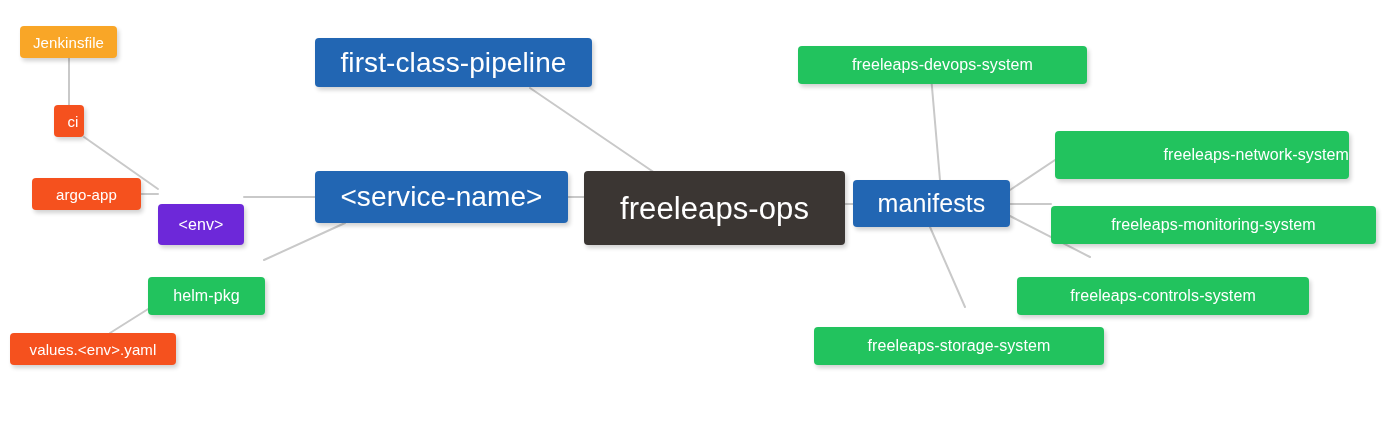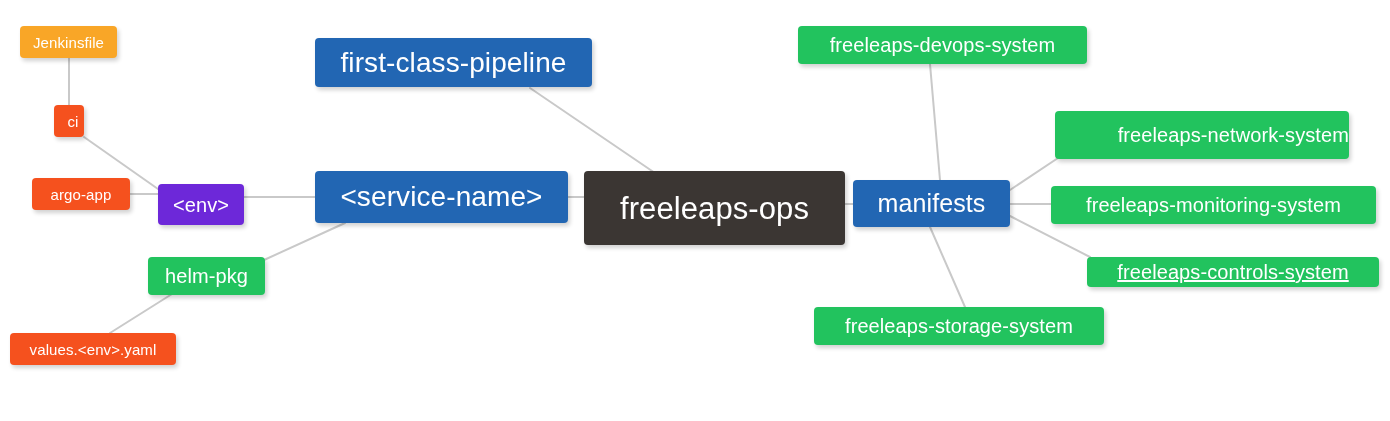--- a/index.html
+++ b/index.html
@@ -39,21 +39,21 @@
   }
   .node > span {
     display: block;
     text-align: center;
   }
 
   
   .lvl-root   { font-size: 31px; }
   .lvl-1-big  { font-size: 28px; }
   .lvl-1      { font-size: 25px; }
-  .lvl-2      { font-size: 20px; }
+  .lvl-2      { font-size: 16px; margin-top: 20px; }
   .lvl-3      { font-size: 15px; }
   .lvl-4      { font-size: 15px; }
 </style>
 </head>
 <body>
 
 <div id="canvas">
 
   <svg id="edges" viewBox="0 0 1390 421" width="1390" height="421" xmlns="http://www.w3.org/2000/svg">
       <line x1="584" y1="197" x2="568" y2="197" stroke="#c9c9c9" stroke-width="2" stroke-linecap="round"></line>
@@ -90,36 +90,36 @@
       </div>
       <div class="node lvl-2" style="left: 148px; top: 257px; width: 117px; height: 38px; background: rgb(34, 195, 94);">
         <span>helm-pkg</span>
       </div>
       <div class="node lvl-4" style="left: 54px; top: 105px; width: 30px; height: 32px; background: rgb(245, 81, 30); padding-left: 8px;">
         <span>ci</span>
       </div>
       <div class="node lvl-4" style="left: 20px; top: 26px; width: 97px; height: 32px; background: rgb(249, 166, 39);">
         <span>Jenkinsfile</span>
       </div>
-      <div class="node lvl-3" style="left: 32px; top: 178px; width: 98px; height: 32px; background: rgb(245, 81, 30); align-items: center;">
+      <div class="node lvl-3" style="left: 32px; top: 178px; width: 109px; height: 32px; background: rgb(245, 81, 30); align-items: center;">
         <span>argo-app</span>
       </div>
       <div class="node lvl-3" style="left: 10px; top: 333px; width: 166px; height: 32px; background: rgb(245, 81, 30);">
         <span>values.&lt;env&gt;.yaml</span>
       </div>
       <div class="node lvl-2" style="left: 798px; top: 26px; width: 289px; height: 38px; background: rgb(34, 195, 94);">
         <span>freeleaps-devops-system</span>
       </div>
       <div class="node lvl-2" style="left: 1055px; top: 111px; width: 294px; height: 48px; background: rgb(34, 195, 94); justify-content: flex-end;">
         <span>freeleaps-network-system</span>
       </div>
       <div class="node lvl-2" style="left: 1051px; top: 186px; width: 325px; height: 38px; background: rgb(34, 195, 94);">
         <span>freeleaps-monitoring-system</span>
       </div>
-      <div class="node lvl-2" style="left: 1087px; top: 257px; width: 292px; height: 30px; background: rgb(34, 195, 94); text-decoration: underline;">
+      <div class="node lvl-2" style="left: 1017px; top: 257px; width: 292px; height: 38px; background: rgb(34, 195, 94);">
         <span>freeleaps-controls-system</span>
       </div>
       <div class="node lvl-2" style="left: 814px; top: 307px; width: 290px; height: 38px; background: rgb(34, 195, 94);">
         <span>freeleaps-storage-system</span>
       </div>
     </div>
 
 </div>
 
 </body></html>

